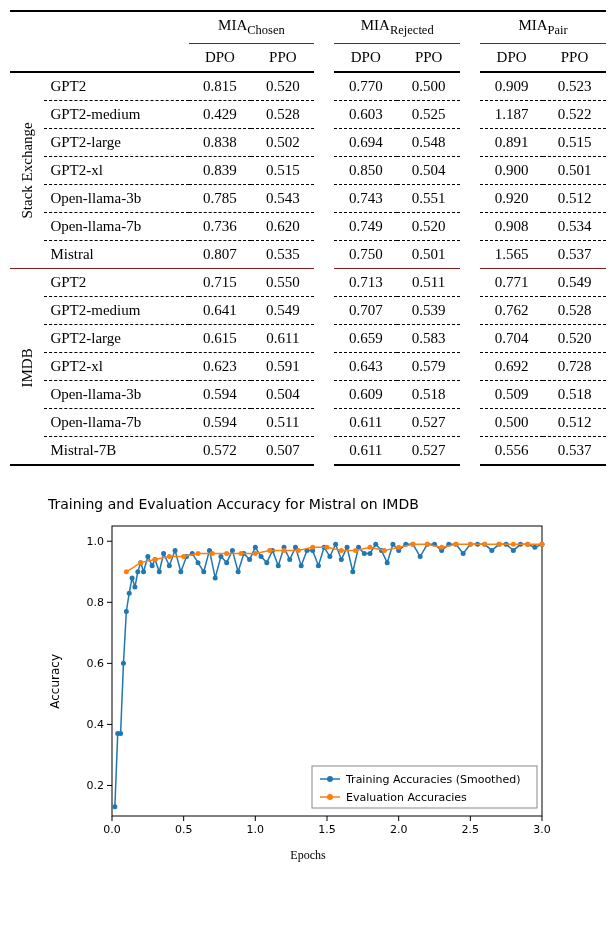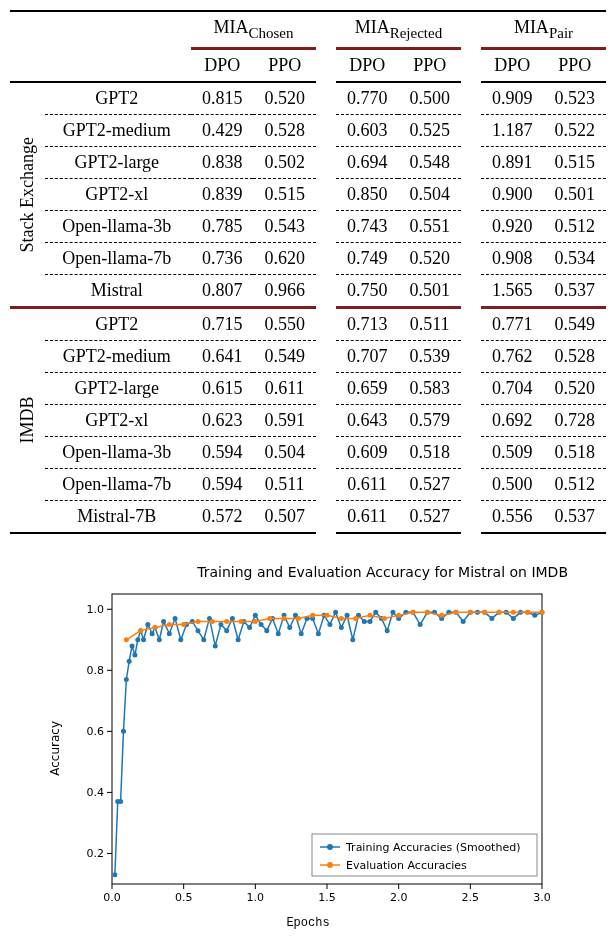--- a/index.html
+++ b/index.html
@@ -8,63 +8,63 @@
     color: #000;
     background: #fff;
     margin: 0;
     padding: 10px;
     width: 616px;
     box-sizing: border-box;
   }
   table {
     border-collapse: collapse;
     width: 100%;
-    font-size: 18px;
+    font-size: 15px;
   }
   th, td {
     padding: 5px 6px;
     text-align: center;
   }
   .vert-label {
     writing-mode: vertical-rl;
     transform: rotate(180deg);
     text-align: center;
     padding: 2px 4px;
     font-weight: normal;
     white-space: nowrap;
   }
-  .model-col { text-align: center; padding-right: 8px;}
+  .model-col { text-align: left; padding-right: 8px;}
   .top-dbl { border-top: 2px solid #000; }
   .bot-dbl { border-bottom: 2px solid #000; }
-  .top-solid { border-top: 3px solid #7f1d1d; }
+  .top-solid { border-top: 1px solid #7f1d1d; }
   .top-dash { border-top: 1px dashed #000; }
   .colgap { width: 8px; }
 
   .chart-wrap {
     margin-top: 30px;
     width: 520px;
     margin-left: auto;
     margin-right: auto;
   }
   .chart-title {
-    text-align: right;
+    text-align: left;
     font-family: "DejaVu Sans", Arial, sans-serif;
     font-size: 14px;
     margin-bottom: 4px;
   }
   .ylab {
     font-family: "DejaVu Sans", Arial, sans-serif;
     font-size: 12px;
     writing-mode: vertical-rl;
     transform: rotate(180deg);
     display: inline-block;
     vertical-align: middle;
   }
   .xlab {
-    font-family: Liberation Mono, monospace;
+    font-family: Liberation Serif, serif;
     font-size: 12px;
     text-align: center;
     margin-top: 2px;
   }
 </style>
 </head>
 <body>
 
 <table>
   <tbody>
@@ -160,21 +160,21 @@
         <td class="colgap"></td>
         <td class="top-dash">0.749</td>
         <td class="top-dash">0.520</td>
         <td class="colgap"></td>
         <td class="top-dash">0.908</td>
         <td class="top-dash">0.534</td>
       </tr>
       <tr>
         <td class="top-dash model-col">Mistral</td>
         <td class="top-dash">0.807</td>
-        <td class="top-dash">0.966</td>
+        <td class="top-dash">0.535</td>
         <td class="colgap"></td>
         <td class="top-dash">0.750</td>
         <td class="top-dash">0.501</td>
         <td class="colgap"></td>
         <td class="top-dash">1.565</td>
         <td class="top-dash">0.537</td>
       </tr>
       <tr>
         <td rowspan="7" class="vert-label top-solid bot-dbl">IMDB</td>
         <td class="top-solid model-col">GPT2</td>

